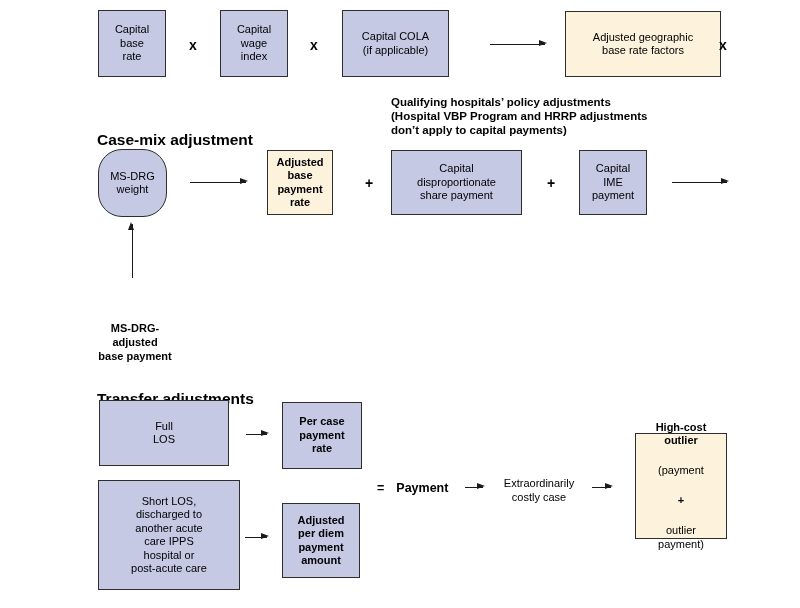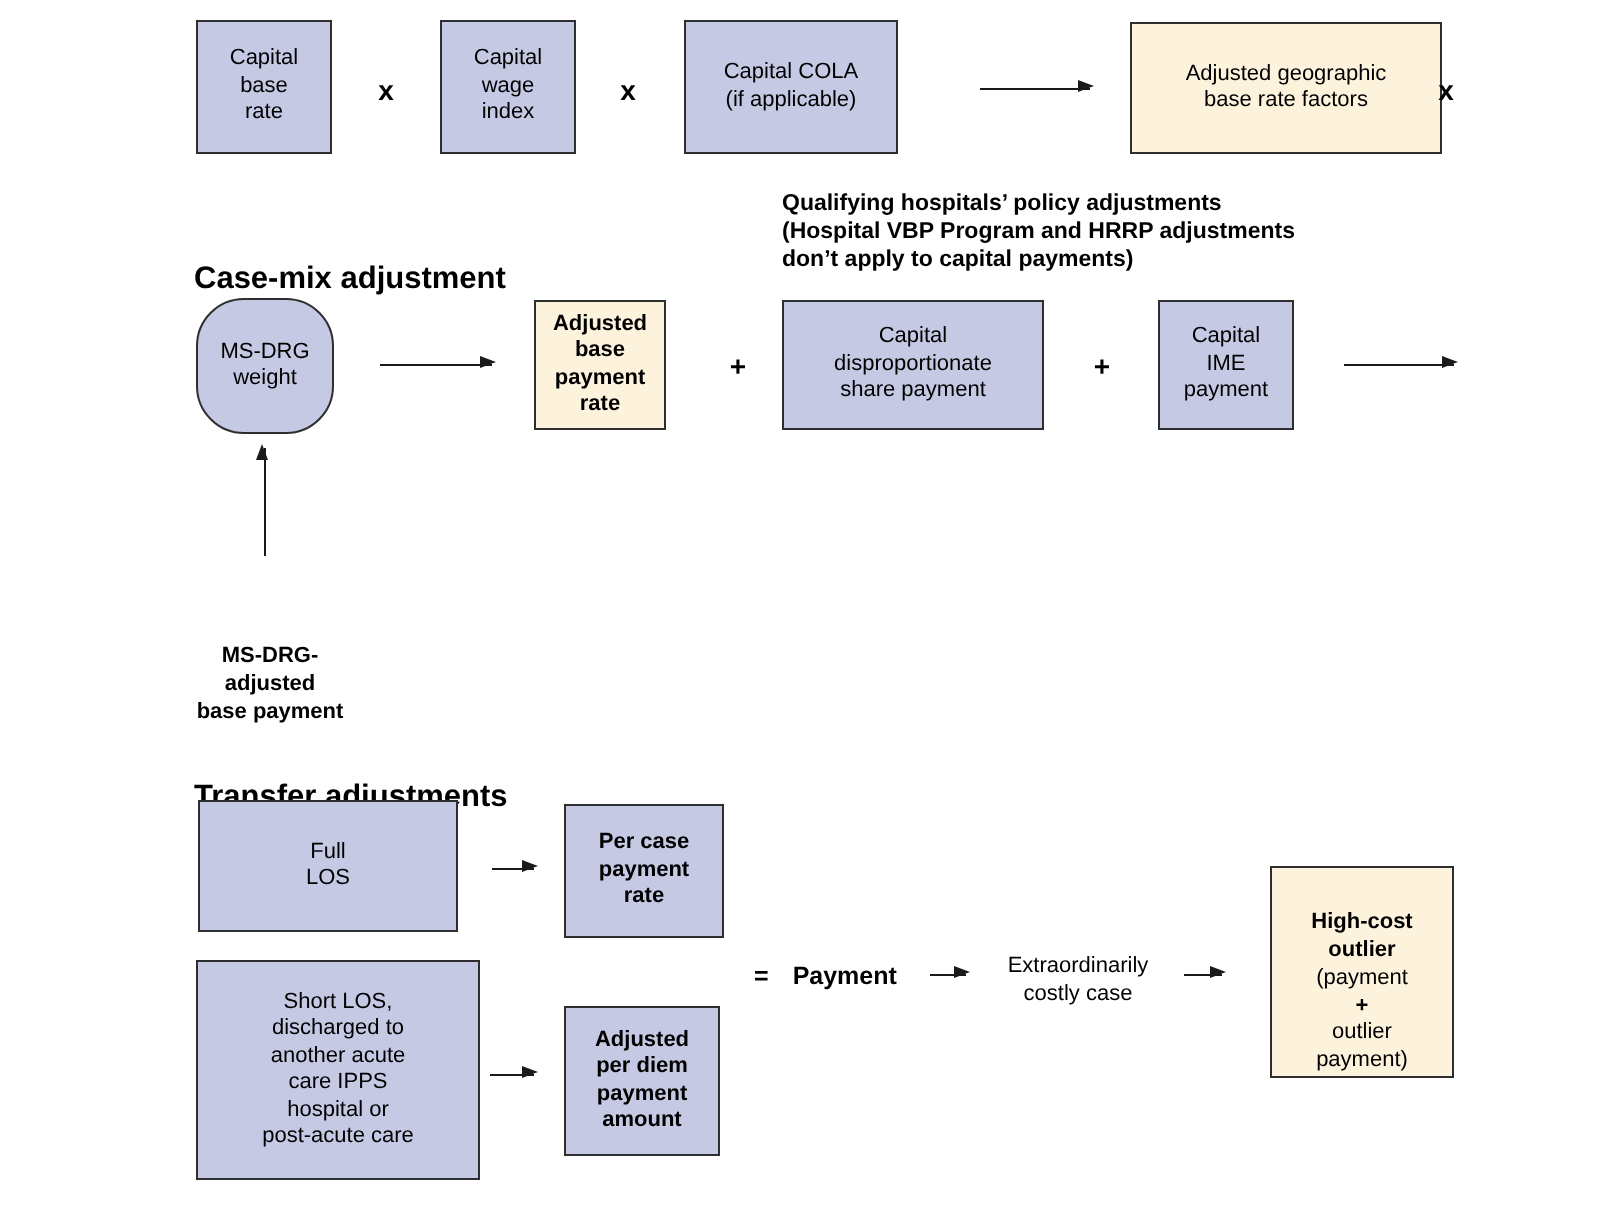--- a/index.html
+++ b/index.html
@@ -36,21 +36,21 @@
     border-left:8px solid var(--arrow);
     border-top:3.8px solid transparent;border-bottom:3.8px solid transparent;
   }
   
   .varrow{position:absolute;width:0;border-left:1.6px solid var(--arrow);}
   .varrow::before{
     content:"";position:absolute;top:-2px;left:-4.6px;width:0;height:0;
     border-bottom:8px solid var(--arrow);
     border-left:3.8px solid transparent;border-right:3.8px solid transparent;
   }
-  .outlier-box{flex-direction:column;gap:0;justify-content:flex-end;}
+  .outlier-box{flex-direction:column;gap:16px;}
   .outlier-box span{display:block;}
   .eqrow{position:absolute;display:flex;align-items:baseline;gap:12px;
     font-weight:bold;font-size:12.5px;}
 </style>
 </head>
 <body>
 
 <div id="canvas">
 
   <div class="box blue" style="left:98px;top:10px;width:68px;height:67px;">Capital

